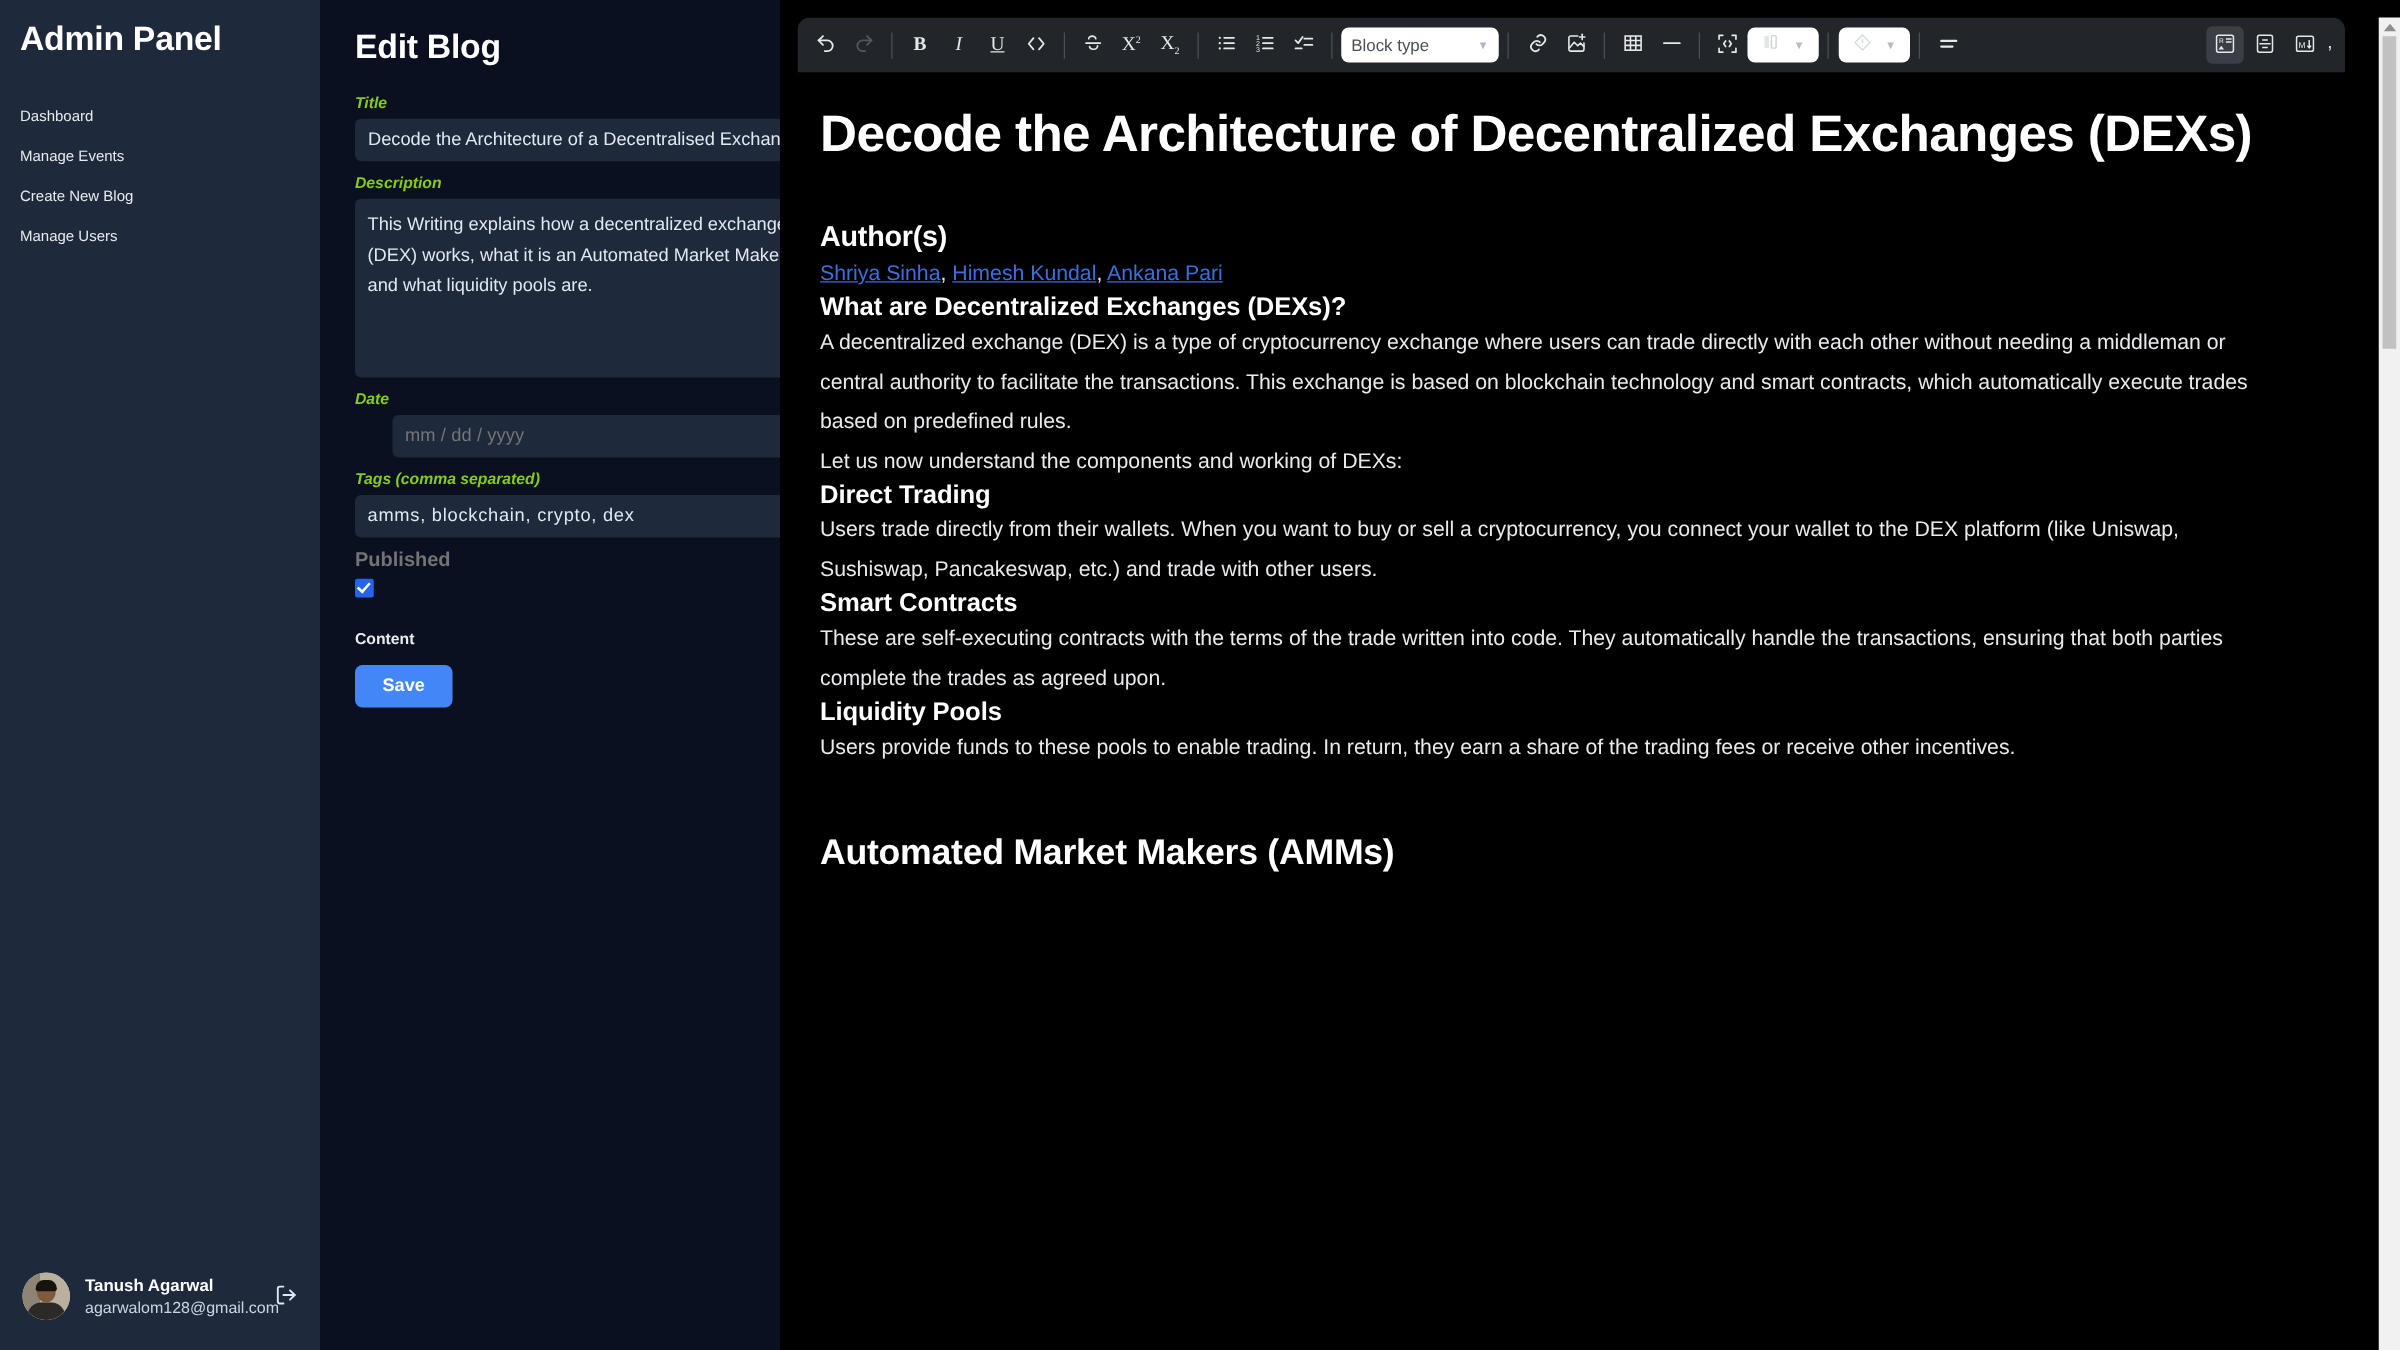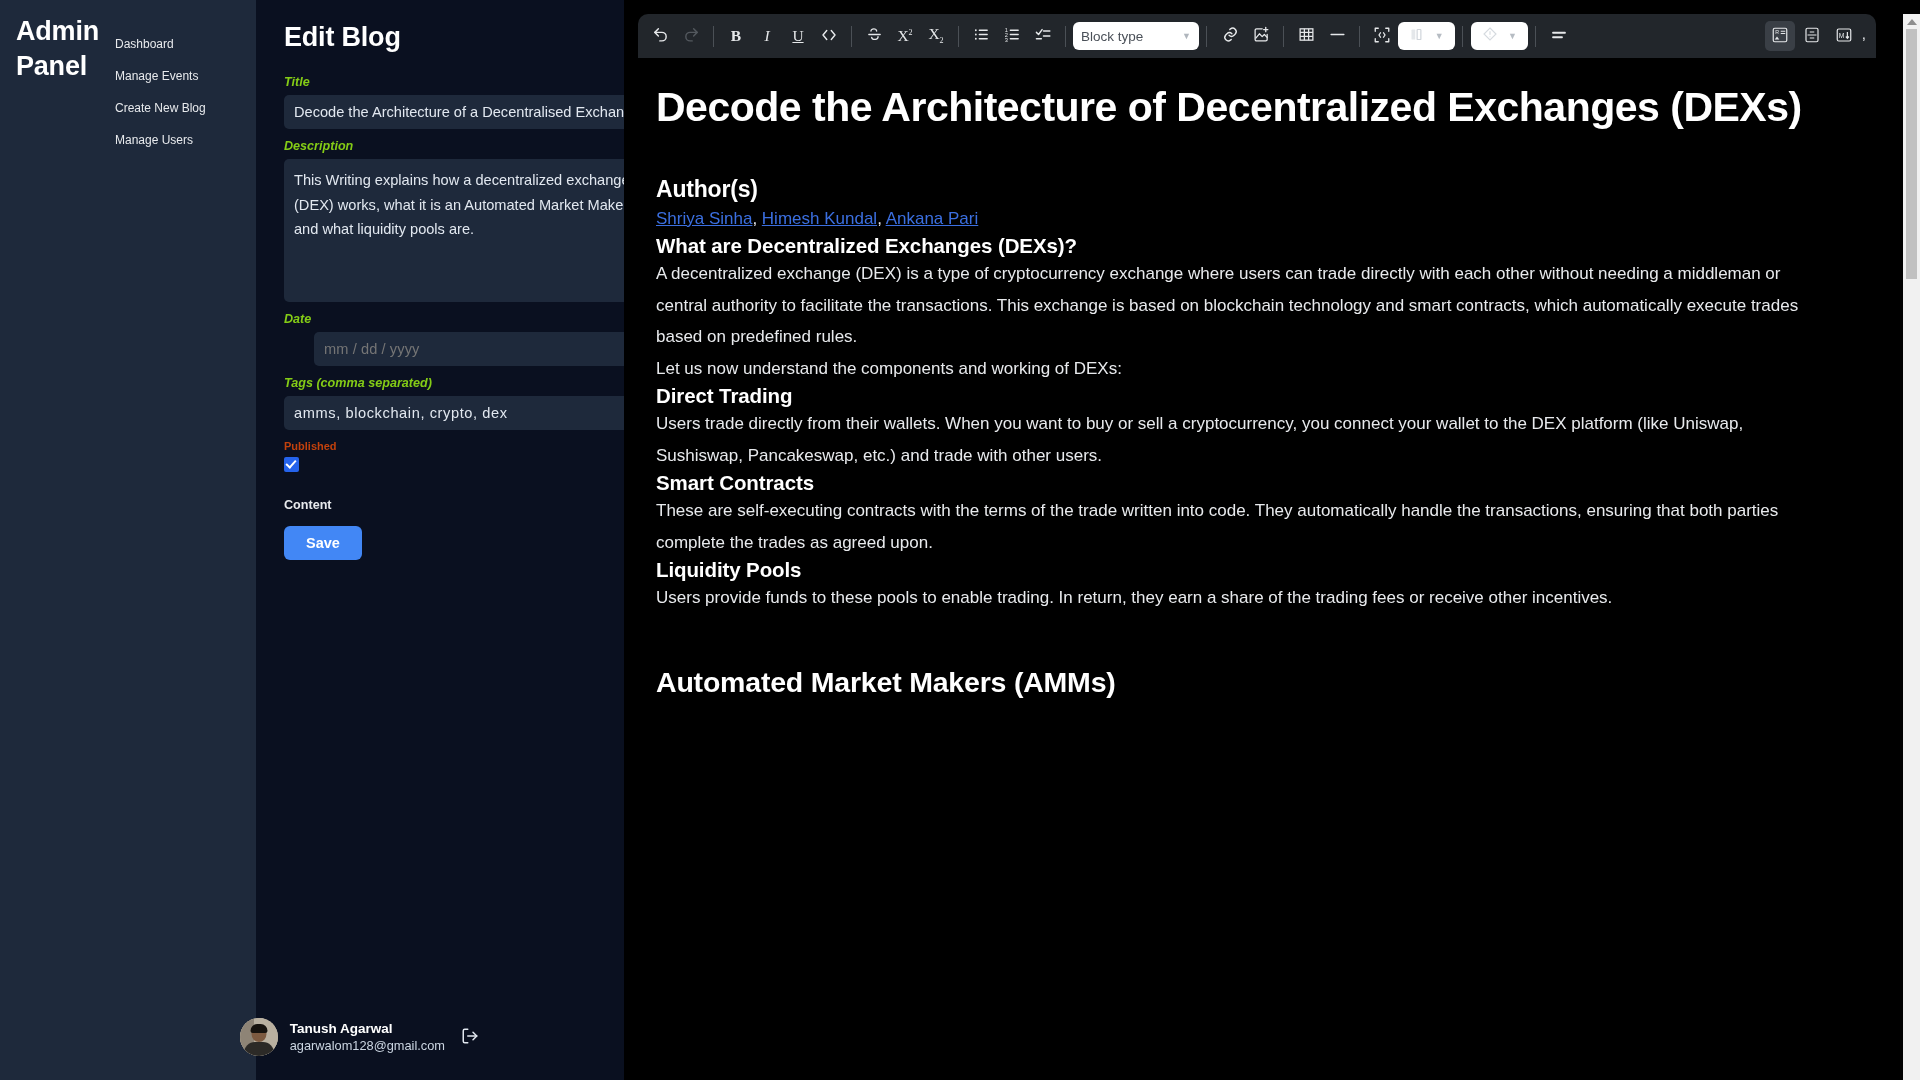--- a/index.html
+++ b/index.html
@@ -19,21 +19,21 @@
   }
 
   
   .sidebar {
     width: 256px;
     min-width: 256px;
     height: 1080px;
     background: #1e293b;
     position: relative;
     display: flex;
-    flex-direction: row;
+    flex-direction: column;
   }
   .sidebar-title {
     color: #ffffff;
     font-size: 27px;
     font-weight: 700;
     letter-spacing: -0.2px;
     padding: 14px 0 0 16px;
     margin: 0;
     line-height: 1.3;
   }
@@ -148,22 +148,22 @@
   .datefield-wrap { position: relative; width: 370px; padding-left: 30px; }
   .datefield {
     color: #cbd5e1;
     letter-spacing: 0.1px;
     padding-right: 34px;
   }
   .tags-input { letter-spacing: 0.6px; }
   .checkbox-row { margin-top: 2px; }
   .published-label {
     display: block;
-    color: #c2410c;
-    font-size: 11px;
+    color: #737373;
+    font-size: 16px;
     font-weight: 700;
     margin-bottom: 5px;
   }
   .checkbox {
     width: 15px; height: 15px;
     appearance: none; -webkit-appearance: none;
     background: #2563eb;
     border-radius: 2px;
     position: relative;
     cursor: pointer;

